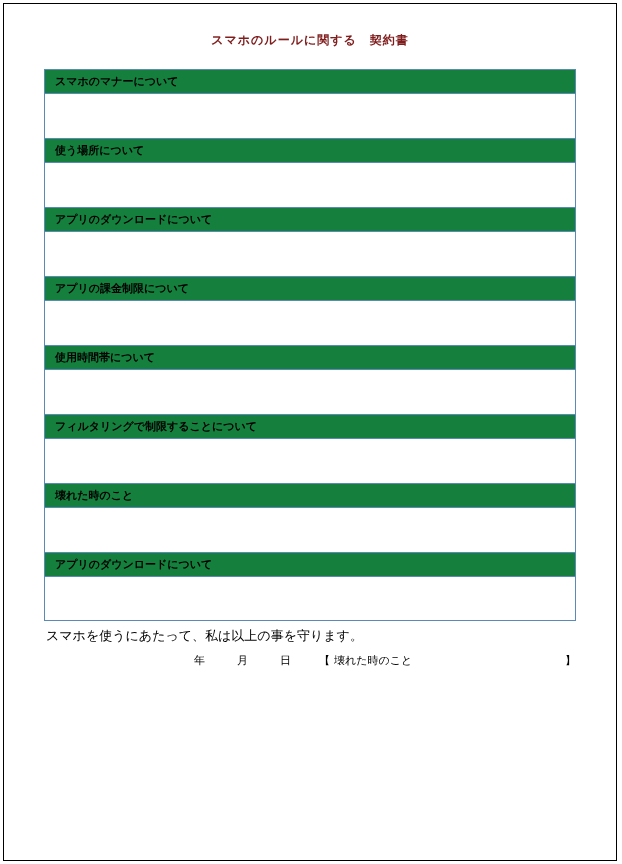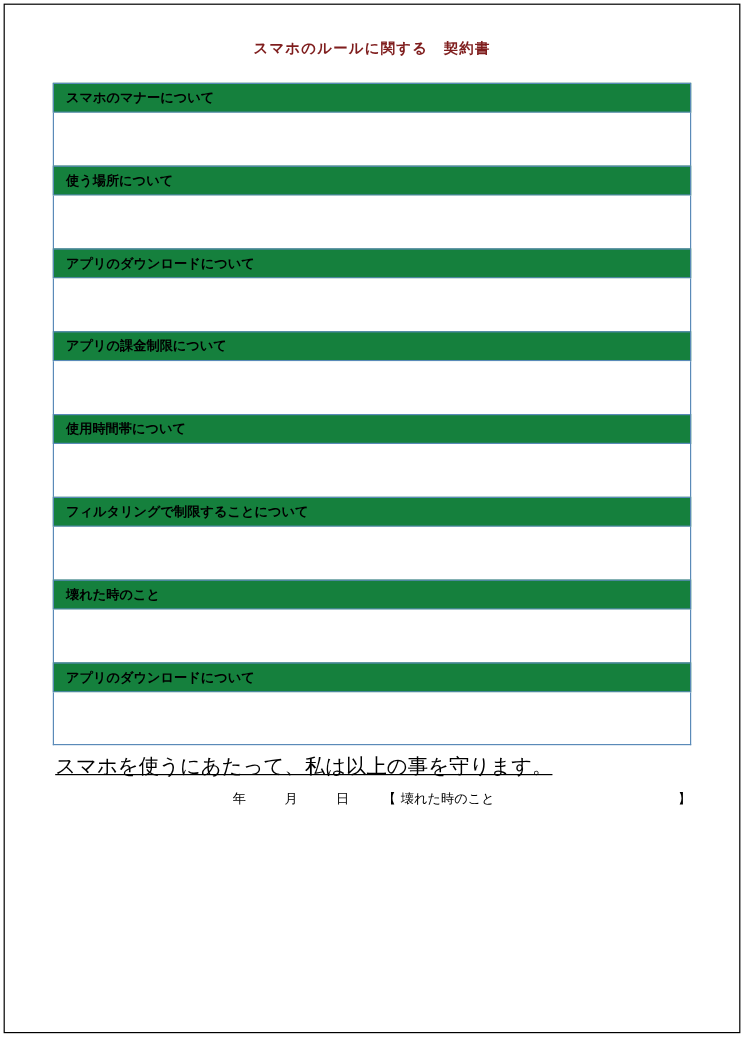--- a/index.html
+++ b/index.html
@@ -47,25 +47,24 @@
     .section-body {
       border-left: 1px solid #5A8AB8;
       border-right: 1px solid #5A8AB8;
       height: 44px;
       background: #fff;
     }
     .sections .section:last-child .section-body {
       border-bottom: 1px solid #5A8AB8;
     }
     .footer-text {
-      font-size: 17px;
+      font-size: 13px;
       color: #000;
       margin-top: 6px;
       padding-left: 2px;
-      text-decoration: underline;
     }
     .sign-line {
       display: flex;
       align-items: baseline;
       font-size: 11px;
       color: #000;
       margin-top: 8px;
       padding-left: 150px;
     }
     .sign-label {

